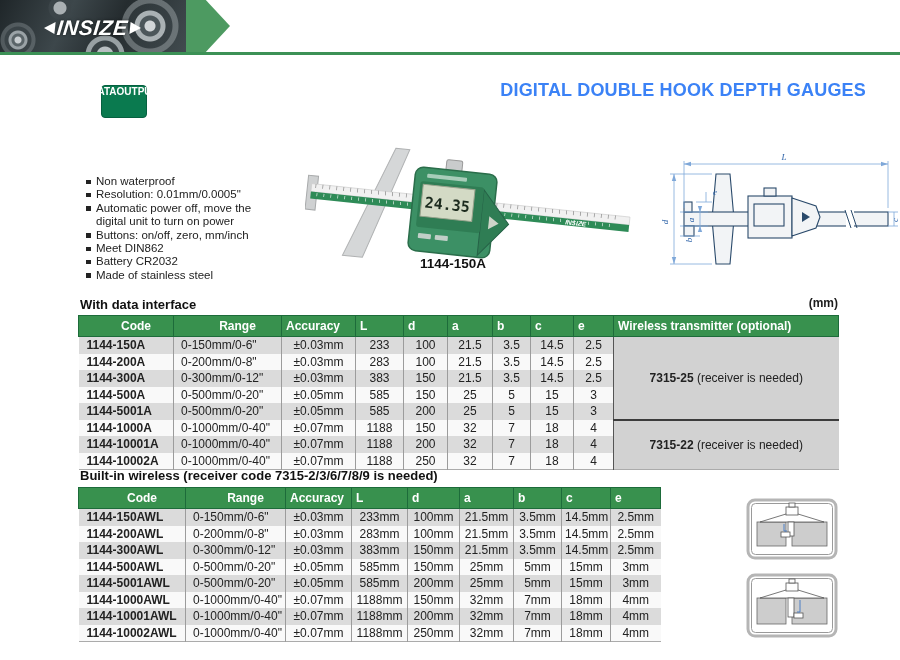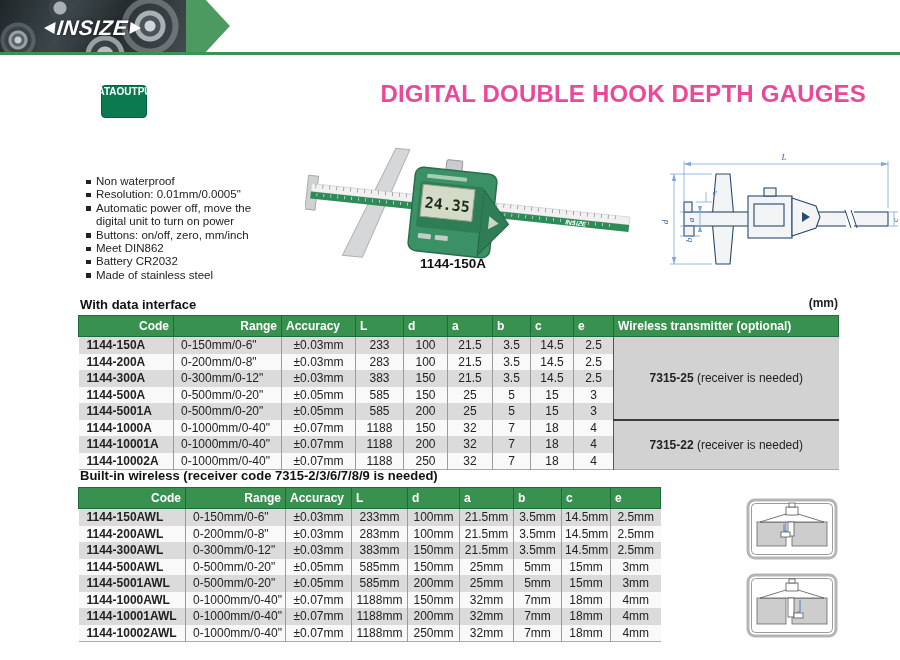--- a/index.html
+++ b/index.html
@@ -21,21 +21,21 @@
   #logo .word{font-size:21px;font-weight:800;font-style:italic;color:#fff;letter-spacing:.5px;
     text-shadow:0 0 3px rgba(0,0,0,.65);}
   #chevron{position:absolute;left:186px;top:0;width:44px;height:52px;background:#4d9a61;
     clip-path:polygon(0 0,45% 0,100% 50%,45% 100%,0 100%);}
   #brandline{position:absolute;left:0;top:52px;width:900px;height:3px;background:#3c9156;}
 
   
   #data-badge{position:absolute;left:85px;top:85px;width:46px;height:33px;background:#0a7a4f;
     border-radius:4px;color:#fff;font-weight:bold;font-size:10px;line-height:11px;text-align:center;
     display:flex;flex-direction:row;justify-content:center;border:1px solid #066040;box-sizing:border-box;margin-left:16px;}
-  #page-title{position:absolute;right:34px;top:80px;font-size:24px;font-weight:bold;color:#ec4899;letter-spacing:.2px;}
+  #page-title{position:absolute;right:34px;top:80px;font-size:18px;font-weight:bold;color:#3b82f6;letter-spacing:.2px;}
 
   
   #features{position:absolute;left:86px;top:175px;width:235px;}
   #features .feat{display:flex;font-size:11.5px;line-height:13.4px;color:#222;}
   #features .bullet{flex:0 0 10px;margin-top:4.5px;}
   #features .bullet i{display:block;width:4.5px;height:4.5px;background:#222;}
   #features .ftext{width:178px;}
 
   
   #product-svg{position:absolute;left:305px;top:146px;}
@@ -50,21 +50,21 @@
   #cap1{left:80px;top:297px;}
   #mm-note{position:absolute;left:760px;top:296px;width:78px;text-align:right;font-size:12px;font-weight:bold;}
   #cap2{left:80px;top:468px;}
 
   
   table{border-collapse:collapse;table-layout:fixed;font-size:12px;color:#222;}
   #t1{position:absolute;left:78px;top:315px;width:760px;}
   #t2{position:absolute;left:78px;top:487px;width:582px;}
   th{background:#38914e;color:#fff;font-weight:bold;font-size:12px;height:20px;
      border:1px solid #1d6b3a;padding:0 4px;text-align:left;overflow:hidden;white-space:nowrap;}
-  th.al{text-align:right;padding-left:24px;}
+  th.al{text-align:center;padding-left:24px;}
   td{height:16.5px;padding:0 3px;text-align:center;line-height:1;white-space:nowrap;overflow:hidden;}
   td+td{border-left:1px solid #9c9c9c;}
   td.code{font-weight:bold;text-align:left;padding-left:8px;}
   td.al{text-align:left;padding-left:7px;}
   tbody tr:nth-child(odd) td{background:#dbdbdb;}
   tbody tr:nth-child(even) td{background:#f9f9f9;}
   td.wcell{background:#d2d2d2 !important;border-left:1px solid #555;font-size:12px;}
   td.wsep{border-bottom:2px solid #3c3c3c;}
   table{border-bottom:1px solid #ababab;}
 </style>

